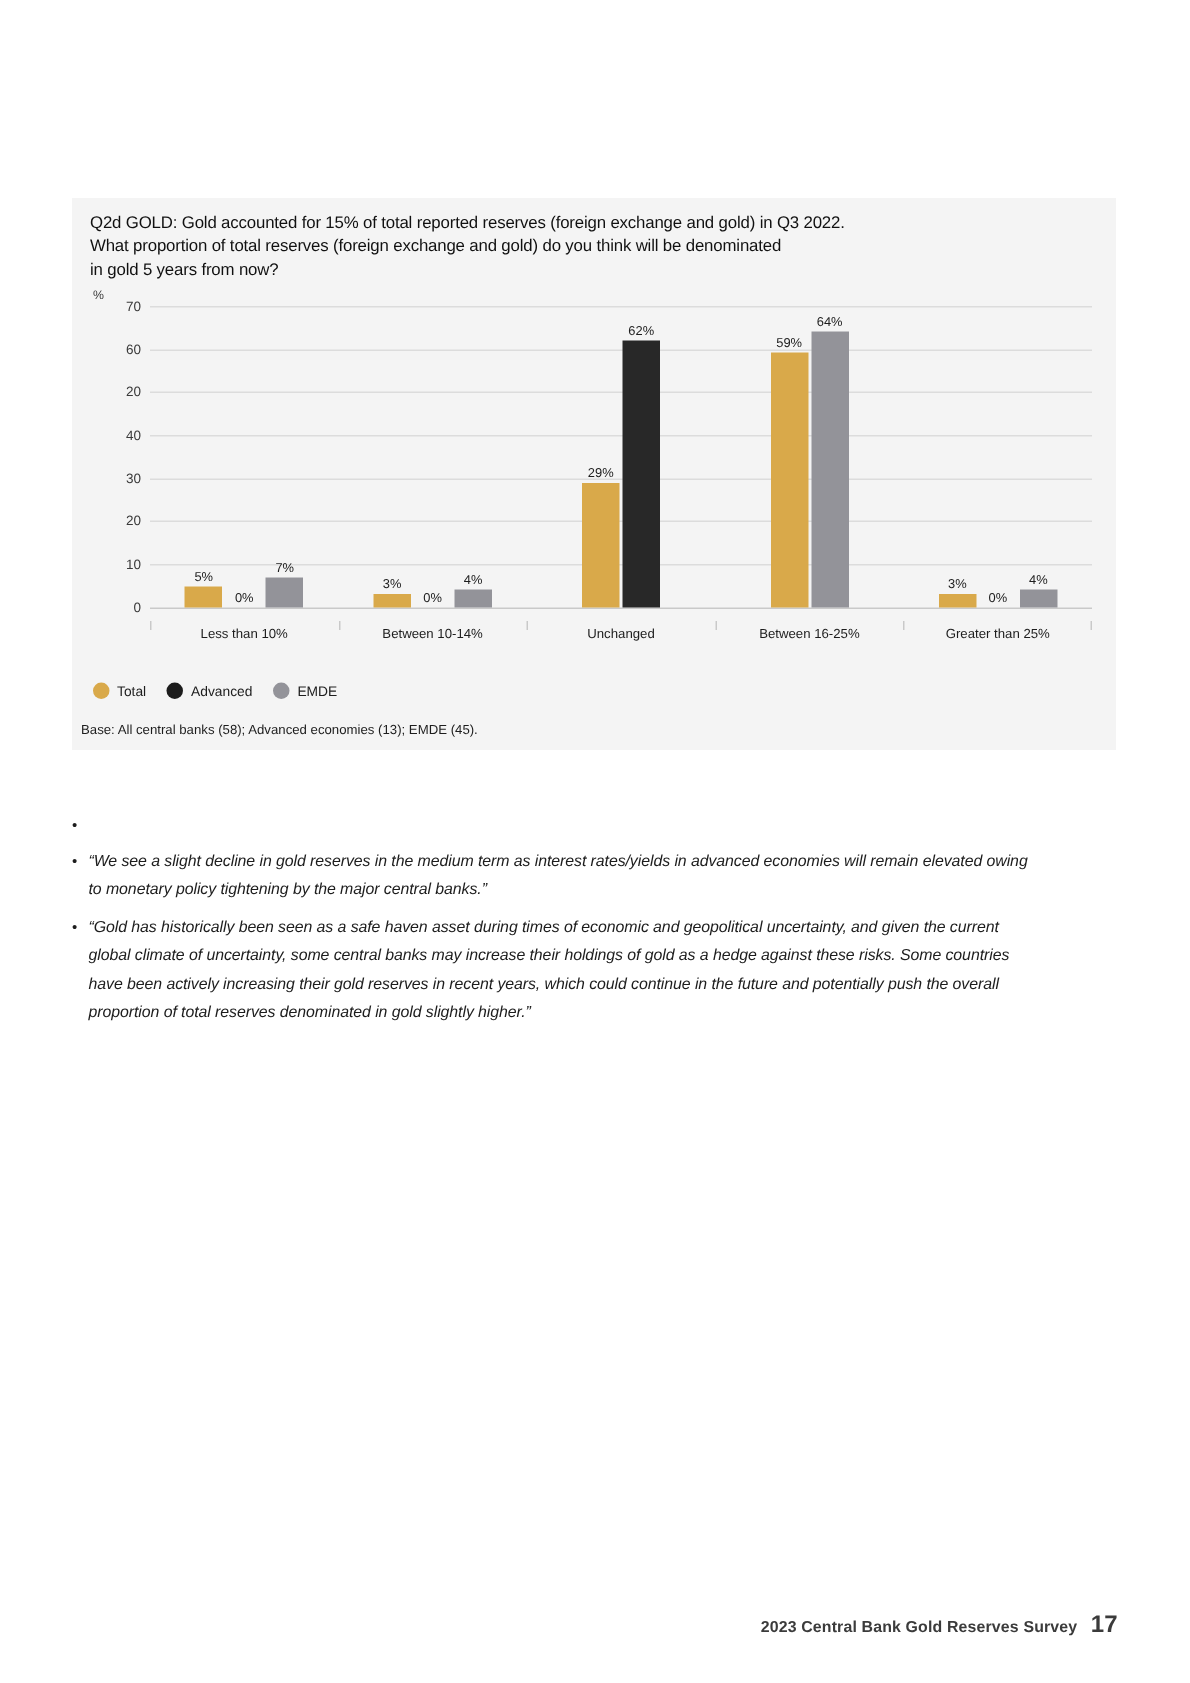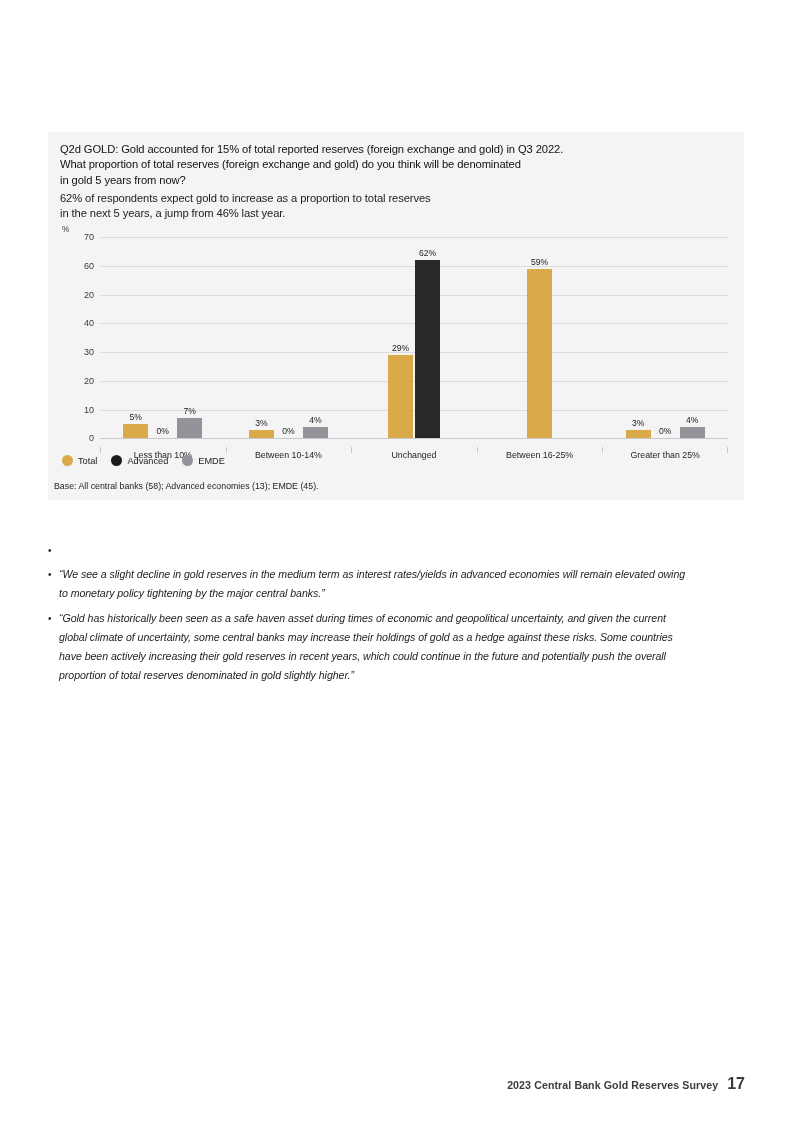--- a/index.html
+++ b/index.html
@@ -270,22 +270,20 @@
   }
 </style>
 </head>
 <body>
 
 <div class="panel">
 
   <div class="q-title">Q2d GOLD: Gold accounted for 15% of total reported reserves (foreign exchange and gold) in Q3 2022.
 What proportion of total reserves (foreign exchange and gold) do you think will be denominated
 in gold 5 years from now?</div>
-  <div class="q-sub">62% of respondents expect gold to increase as a proportion to total reserves
-in the next 5 years, a jump from 46% last year.</div>
 
   <div class="chart-wrap">
     <div class="y-unit">%</div>
     <div class="ylabels" id="ylabels">
         <div class="ylabel" style="top: 201px;">0</div>
         <div class="ylabel" style="top: 172.286px;">10</div>
         <div class="ylabel" style="top: 143.571px;">20</div>
         <div class="ylabel" style="top: 114.857px;">30</div>
         <div class="ylabel" style="top: 86.1429px;">40</div>
         <div class="ylabel" style="top: 57.4286px;">20</div>
@@ -345,20 +343,24 @@
                 <div class="bar adv" style="height: 178.029px;"></div>
               </div>
             </div>
           </div>
           <div class="group" style="left: 60%; width: 20%;">
             <div class="group-inner">
               <div class="barcol">
                 <span class="vlabel" style="bottom: 171.414px;">59%</span>
                 <div class="bar total" style="height: 169.414px;"></div>
               </div>
+              <div class="barcol">
+                <span class="vlabel" style="bottom: 185.771px;">64%</span>
+                <div class="bar emde" style="height: 183.771px;"></div>
+              </div>
             </div>
           </div>
           <div class="group" style="left: 80%; width: 20%;">
             <div class="group-inner">
               <div class="barcol">
                 <span class="vlabel" style="bottom: 10.6143px;">3%</span>
                 <div class="bar total" style="height: 8.61429px;"></div>
               </div>
               <div class="barcol">
                 <span class="vlabel" style="bottom: 2px;">0%</span>

